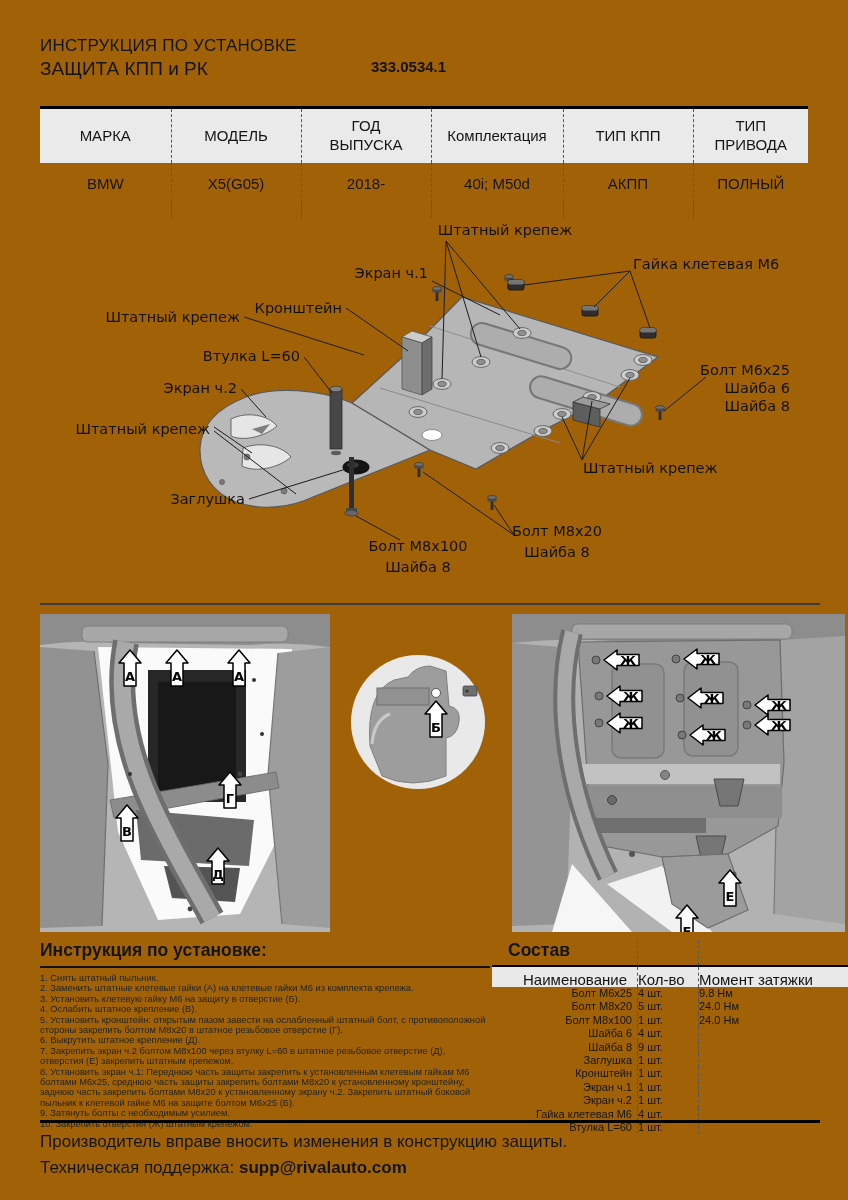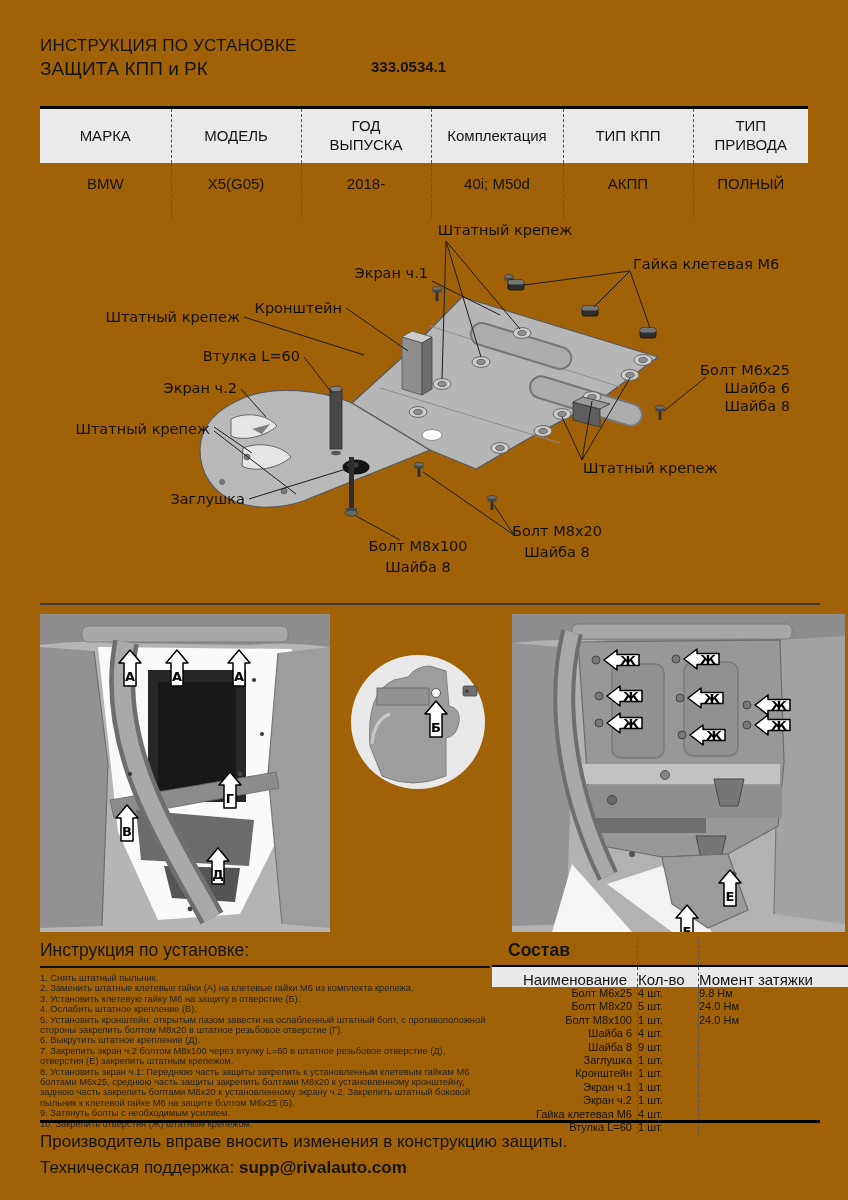--- a/index.html
+++ b/index.html
@@ -20,21 +20,21 @@
   
   .diagram{position:absolute;left:0;top:205px;}
   .ldr{stroke:#1c1c1c;stroke-width:1;fill:none;}
   text.dlbl{font-family:"DejaVu Sans",sans-serif;font-size:14.5px;fill:#111;}
   .divider{position:absolute;left:40px;top:603px;width:780px;height:2px;background:#3c3c3c;}
   
   .ph{position:absolute;}
   text.mk{font-family:"DejaVu Sans",sans-serif;font-size:13px;font-weight:bold;fill:#000;}
   
   .instr{position:absolute;left:40px;top:940px;width:450px;}
-  .sec-title{font-size:17.5px;font-weight:normal;padding-bottom:5px;border-bottom:2px solid #111;}
+  .sec-title{font-size:17.5px;font-weight:bold;padding-bottom:5px;border-bottom:2px solid #111;}
   .steps{margin-top:5px;font-size:9.3px;line-height:10.4px;color:#222;}
   .step{margin:0;}
   
   .comp{position:absolute;left:492px;top:940px;width:356px;}
   .comp-grid{display:grid;grid-template-columns:145px 61px 150px;}
   .comp-title-row{border-bottom:2.5px solid #000;}
   .comp-title-row>div{height:25px;}
   .comp-title{font-size:17.5px;font-weight:bold;padding-left:16px;}
   .dash-l{border-left:1px dashed #555;}
   .comp-head>div{background:#e9e9e9;font-size:15px;height:20px;line-height:26px;}

